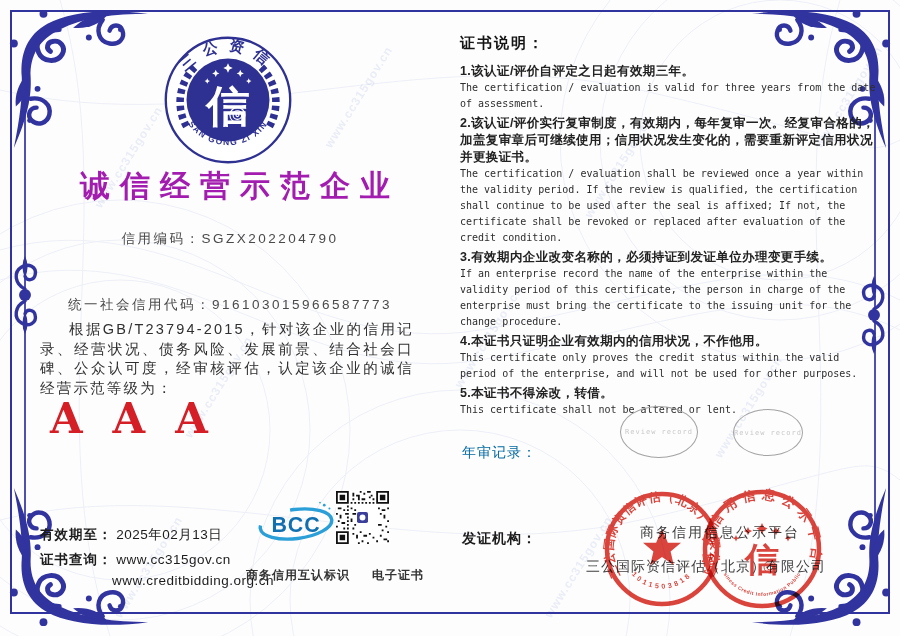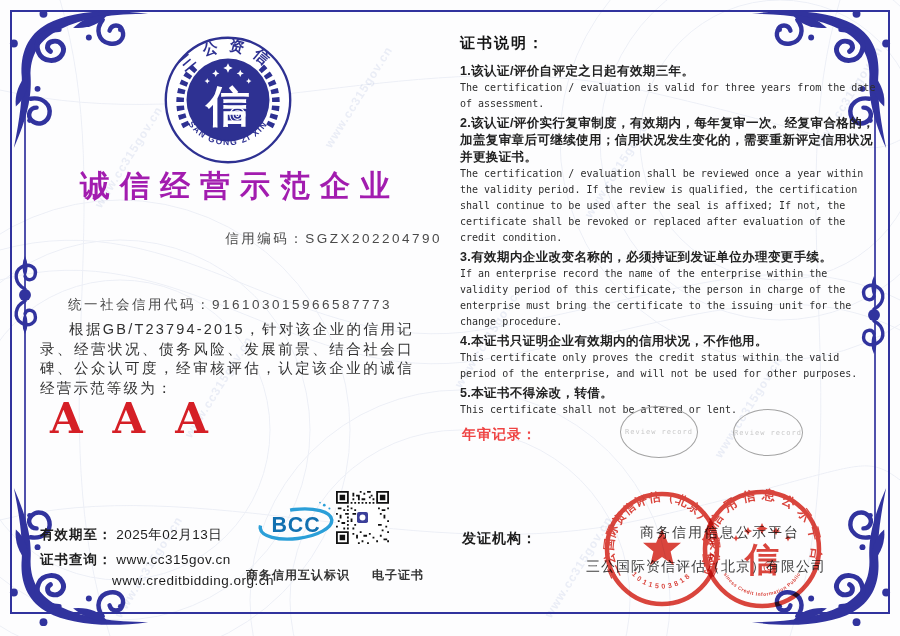--- a/index.html
+++ b/index.html
@@ -26,21 +26,21 @@
   .inforow{position:absolute;left:40px;font-size:13.5px;color:#1c1c1c;white-space:nowrap;}
   .inforow .lbl{font-weight:bold;letter-spacing:1px;}
   .inforow .val{letter-spacing:.5px;}
   .caption{position:absolute;font-size:12px;font-weight:bold;color:#333;letter-spacing:1px;}
   
   .notes-head{position:absolute;left:460px;top:34px;font-size:15px;font-weight:bold;
               color:#141414;letter-spacing:2px;}
   .notes{position:absolute;left:460px;top:60px;width:420px;}
   .note-zh{font-size:12.5px;font-weight:bold;color:#222;line-height:17px;margin-top:3px;letter-spacing:.4px;}
   .note-en{font-family:"DejaVu Sans Mono",monospace;font-size:10px;line-height:16px;color:#2d2d2d;}
-  .rev-label{position:absolute;left:462px;top:426px;font-size:14px;font-weight:bold;color:#ef4444;letter-spacing:1px;}
+  .rev-label{position:absolute;left:462px;top:444px;font-size:14px;font-weight:normal;color:#0369a1;letter-spacing:1px;}
   .oval{position:absolute;border:1px solid #a3a3a3;border-radius:50%;display:flex;
         align-items:center;justify-content:center;}
   .oval span{font-family:"DejaVu Sans Mono",monospace;font-size:7px;color:#c9c9c9;letter-spacing:1px;}
   .issuer-label{position:absolute;left:462px;top:530px;font-size:14px;font-weight:bold;color:#1c1c1c;letter-spacing:1px;}
   .issuer1{position:absolute;left:640px;top:524px;font-size:14px;color:#3d3d3d;letter-spacing:2px;white-space:nowrap;z-index:1;}
   .issuer2{position:absolute;left:586px;top:558px;font-size:14px;color:#3d3d3d;letter-spacing:1px;white-space:nowrap;z-index:1;}
   .seal{position:absolute;z-index:2;mix-blend-mode:multiply;opacity:.93;}
 </style>
 </head>
 <body>
@@ -201,21 +201,21 @@
     <text x="70" y="92" text-anchor="middle" font-size="46" font-weight="bold" fill="#ffffff">信</text>
     <g fill="none" stroke="#ffffff" stroke-width="1.2">
       <circle cx="80" cy="86" r="8"></circle>
         <circle cx="80" cy="86" r="4.6"></circle>
         <circle cx="80" cy="86" r="1.6"></circle>
     </g>
   </svg>
 
   <div class="title">诚信经营示范企业</div>
 
-  <div class="codeline" style="top:230px;text-align:right;">
+  <div class="codeline" style="top:230px;">
     <span>信用编码：</span><span>SGZX202204790</span>
   </div>
   <div class="codeline" style="top:296px;">
     <span>统一社会信用代码：</span><span>916103015966587773</span>
   </div>
 
   <div class="statement">根据GB/T23794-2015，针对该企业的信用记录、经营状况、债务风险、发展前景、结合社会口碑、公众认可度，经审核评估，认定该企业的诚信经营示范等级为：</div>
 
   <div class="rating">AAA</div>
 

